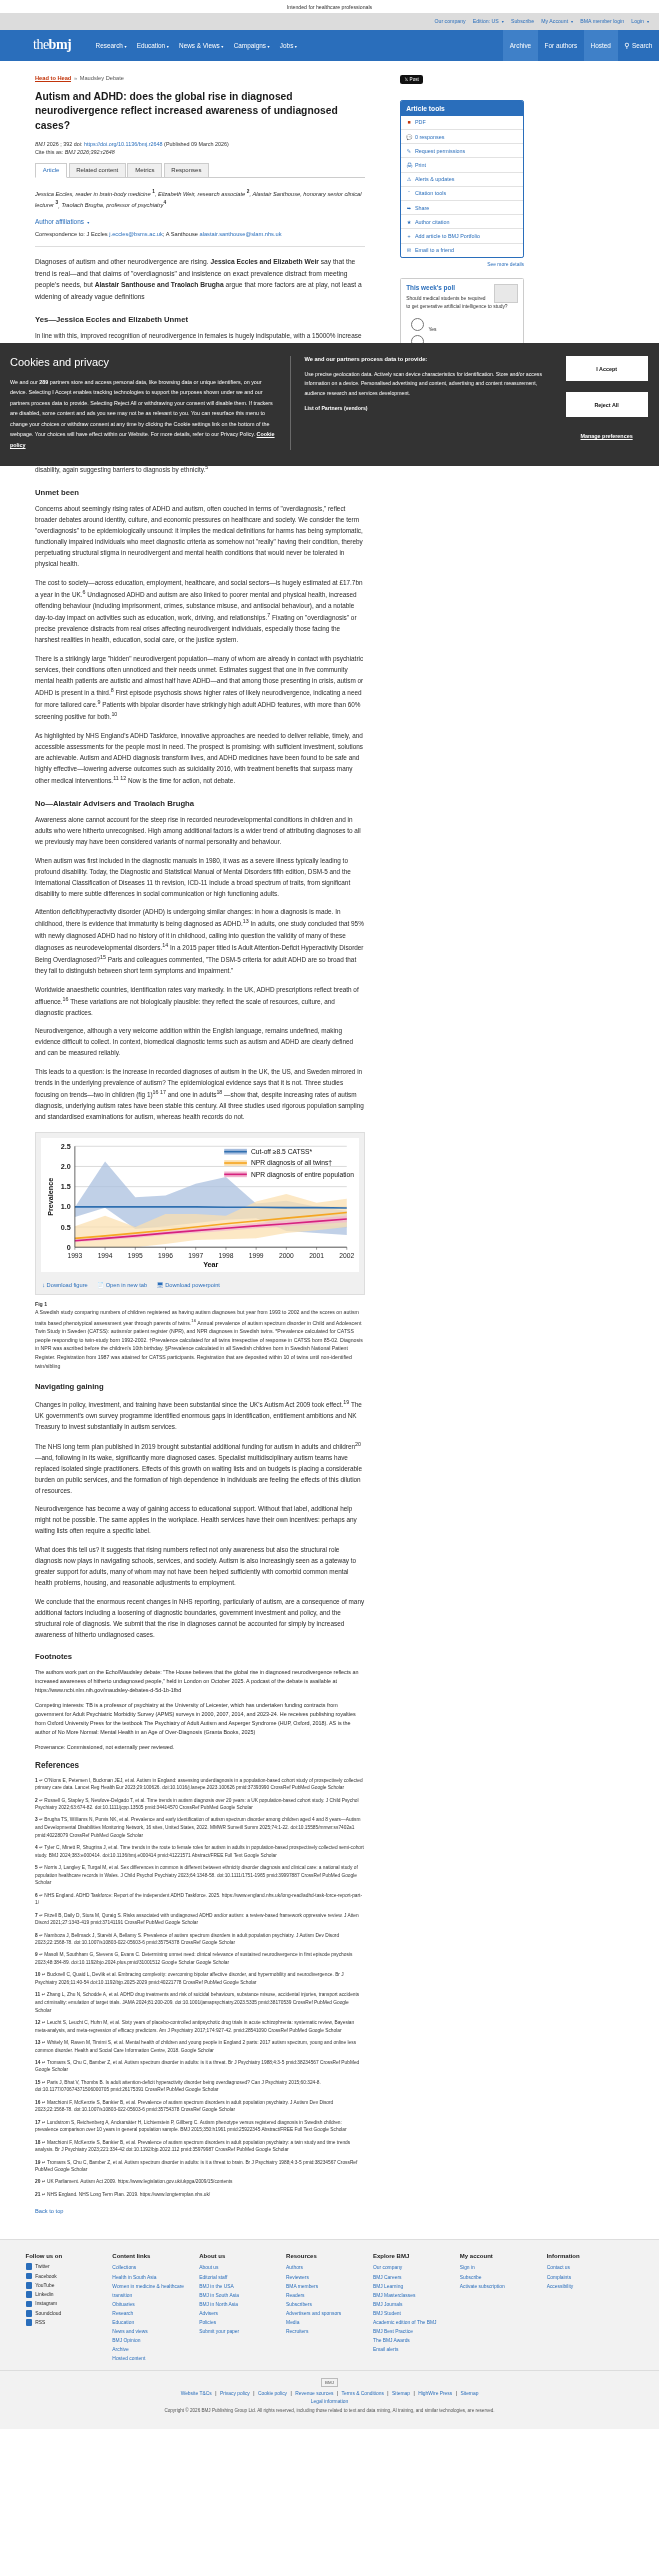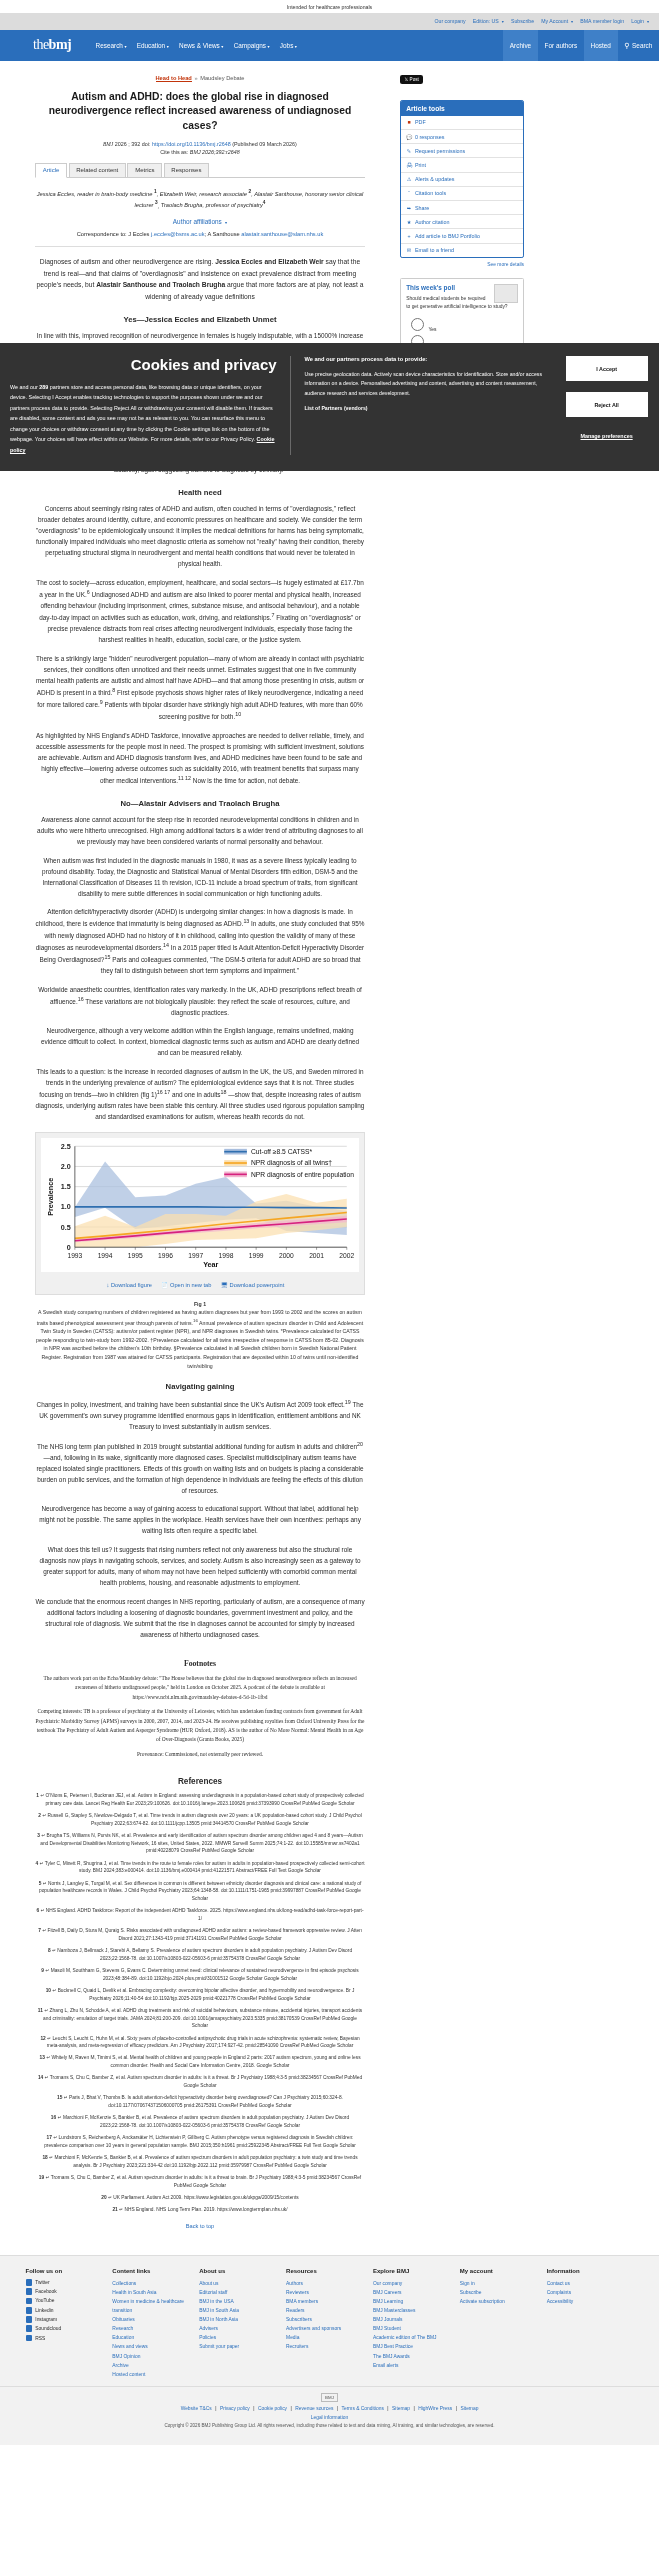--- a/index.html
+++ b/index.html
@@ -29,21 +29,21 @@
   .navlinks { display:flex; gap:10.3px; font-size:6.4px; }
   .navlinks a { color:#fff; }
   .navright { display:flex; }
   .navright .cell { display:flex; align-items:center; padding:0 6.7px; font-size:6.4px; color:#fff; }
   .navright .cell.alt { background:#3f80c8; }
   .navright .cell.search { background:#2a6ebb; }
   .caret { font-size:4.1px; margin-left:1.5px; }
 
   
   .page { display:flex; padding:14.4px 0 0 0; }
-  .content { width:330px; margin-left:35px;text-align:center; }
+  .content { width:330px; margin-left:35px; }
   .rail { width:124px; margin-left:35px; }
 
   .breadcrumb { font-size:5.7px; margin-bottom:9.3px; }
   .breadcrumb .h2h { color:#c2340a; font-weight:bold; border-bottom:1px solid #c2340a; padding-bottom:0.5px;}
   .breadcrumb .sep { color:#888; margin:0 2.6px; }
   .breadcrumb .sub { color:#555; }
 
   h1.title { font-size:10.3px; line-height:1.38; font-weight:bold; margin:0 0 8.2px 0; color:#1a1a1a; }
   .cite-line { font-size:5.4px; color:#333; margin-bottom:1.5px; }
   .cite-line i { font-family:"Liberation Serif", serif; }
@@ -82,21 +82,21 @@
   .weekbox .links { font-size:4.9px; }
   .weekbox .links a { display:block; margin-bottom:1.5px; }
   .weekbox .thumb { float:right; width:24px; height:18.5px; background:#e8e8e8; border:0.5px solid #ccc; margin-left:3.1px; }
 
   
   .cookie { position:absolute; left:0; width:659px; background:#333; color:#fff; padding:13.4px 0 15.5px 0; }
   .cookie-in { width:639px; margin:0 auto; display:flex; gap:0; }
   .ck-left { width:281px; padding-right:13.4px; border-right:0.5px solid #6a6a6a; }
   .ck-mid { width:268px; padding-left:13.4px; }
   .ck-right { width:90px; text-align:center; padding-left:5.2px; }
-  .cookie h3 { margin:0 0 8.2px 0; font-size:15px; font-weight:bold;text-align:right; }
+  .cookie h3 { margin:0 0 8.2px 0; font-size:11px; font-weight:normal; }
   .cookie p { font-size:5.4px; line-height:1.95; margin:0; }
   .cookie .mid-h { font-size:5.7px; font-weight:bold; margin:0 0 7.2px 0; }
   .cookie .mid-p { font-size:5.2px; line-height:1.85; margin:0 0 6.2px 0; }
   .cookie .lop { font-size:5.2px; font-weight:bold; }
   .cookie u { text-decoration:underline; }
   .ck-btn { display:block; width:82px; background:#fff; color:#111; font-weight:bold; font-size:5.4px; text-align:center; padding:9.3px 0; margin:0 auto 11.3px auto; }
   .ck-mp { font-size:5.4px; font-weight:bold; text-decoration:underline; color:#fff; display:block; margin-top:16.5px; }
 
   
   .figwrap { background:#f0f0f0; border:0.5px solid #ddd; margin:9.3px 0 3.1px 0; }
@@ -104,23 +104,23 @@
   .figlinks { padding:5.2px 6.2px; font-size:5.7px; }
   .figlinks a { margin-right:9.3px; }
   .figcap { font-size:5.2px; line-height:1.65; color:#333; padding:0 0 0 0; margin:5.2px 0 0 0;}
   .figcap b { font-weight:bold; }
 
   
   .chart { position:relative; width:309px; height:129px; font-family:"Liberation Sans", sans-serif; }
   .chart svg { display:block; }
 
   
-  .footnotes { margin-top:19px;font-family:Liberation Serif, serif; }
+  .footnotes { margin-top:12px; }
   .footnotes p { font-size:5.4px; line-height:1.7; margin:0 0 5.7px 0; }
-  .refs { margin-top:18px; }
+  .refs { margin-top:9px; }
   .refs h2 { font-size:8.2px; font-weight:bold; margin:0 0 6.2px 0; }
   .refs ol { margin:0; padding:0; list-style:none; }
   .refs li { font-size:4.8px; line-height:1.6; margin-bottom:4.6px; color:#333; }
   .backtop { font-size:5.7px; margin:9.3px 0 13.4px 0; }
 
   
   .footer { background:#f2f2f2; border-top:0.5px solid #ddd; padding:12.4px 0 5.2px 0; margin-top:12.4px; }
   .footer-in { width:608px; margin:0 auto; display:flex; }
   .fcol { width:101px; padding-right:7.2px; }
   .fcol h5 { margin:0 0 4.6px 0; font-size:6px; font-weight:bold; color:#222; }
@@ -212,21 +212,21 @@
       <p class="lede">
         <span>Diagnoses of autism and other neurodivergence are rising. </span><b>Jessica Eccles and Elizabeth Weir</b><span> say that the trend is real—and that claims of "overdiagnosis" and insistence on exact prevalence distract from meeting people's needs, but </span><b>Alastair Santhouse and Traolach Brugha</b><span> argue that more factors are at play, not least a widening of already vague definitions</span>
       </p>
 
       <div id="yes-sec">
           <h2 class="sec">Yes—Jessica Eccles and Elizabeth Unmet</h2>
           <p class="body">In line with this, improved recognition of neurodivergence in females is hugely indisputable, with a 15000% increase in autism incidence among females from 1998 to 2018 in the UK, as well as evidence that gender significantly moderated the change in overall autism estimates.<sup>1 2</sup> and that it may approach parity by adulthood in the case of autism.<sup>3</sup></p>
           <p class="body">In line with this, improved recognition of neurodivergence in females is hugely indisputable, with a 15000% increase in autism incidence among females from 1998 to 2018 in the UK, as well as evidence that gender significantly moderated the change in overall autism estimates.<sup>4</sup> Mapping of the raised prevalence of autism into the UK before 2016, whilst children and those with higher socioeconomic status were more likely than others to have autism diagnosed, however, since 2020 this pattern has reversed, and children in the UK from minority ethnic backgrounds are now more likely to get a diagnosis, with little difference in autism identification by socioeconomic status.<sup>5</sup> Children from minority ethnic backgrounds are also more likely than white children to have co-occurring intellectual disability, again suggesting barriers to diagnosis by ethnicity.<sup>5</sup></p>
         </div>
       <div id="unmet-sec">
-          <h2 class="sec">Health need</h2>
+          <h2 class="sec">Unmet been</h2>
           <p class="body">Concerns about seemingly rising rates of ADHD and autism, often couched in terms of "overdiagnosis," reflect broader debates around identity, culture, and economic pressures on healthcare and society. We consider the term "overdiagnosis" to be epidemiologically unsound: it implies the medical definitions for harms has being symptomatic, functionally impaired individuals who meet diagnostic criteria as somehow not "really" having their condition, thereby perpetuating structural stigma in neurodivergent and mental health conditions that would never be tolerated in physical health.</p>
           <p class="body">The cost to society—across education, employment, healthcare, and social sectors—is hugely estimated at £17.7bn a year in the UK.<sup>6</sup> Undiagnosed ADHD and autism are also linked to poorer mental and physical health, increased offending behaviour (including imprisonment, crimes, substance misuse, and antisocial behaviour), and a notable day-to-day impact on activities such as education, work, driving, and relationships.<sup>7</sup> Fixating on "overdiagnosis" or precise prevalence distracts from real crises affecting neurodivergent individuals, especially those facing the harshest realities in health, education, social care, or the justice system.</p>
           <p class="body">There is a strikingly large "hidden" neurodivergent population—many of whom are already in contact with psychiatric services, their conditions often unnoticed and their needs unmet. Estimates suggest that one in five community mental health patients are autistic and almost half have ADHD—and that among those presenting in crisis, autism or ADHD is present in a third.<sup>8</sup> First episode psychosis shows higher rates of likely neurodivergence, indicating a need for more tailored care.<sup>9</sup> Patients with bipolar disorder have strikingly high adult ADHD features, with more than 60% screening positive for both.<sup>10</sup></p>
           <p class="body">As highlighted by NHS England's ADHD Taskforce, innovative approaches are needed to deliver reliable, timely, and accessible assessments for the people most in need. The prospect is promising: with sufficient investment, solutions are achievable. Autism and ADHD diagnosis transform lives, and ADHD medicines have been found to be safe and highly effective—lowering adverse outcomes such as suicidality 2016, with treatment benefits that surpass many other medical interventions.<sup>11 12</sup> Now is the time for action, not debate.</p>
         </div>
       <div id="no-sec">
           <h2 class="sec">No—Alastair Advisers and Traolach Brugha</h2>
           <p class="body">Awareness alone cannot account for the steep rise in recorded neurodevelopmental conditions in children and in adults who were hitherto unrecognised. High among additional factors is a wider trend of attributing diagnoses to all we previously may have been considered variants of normal personality and behaviour.</p>
           <p class="body">When autism was first included in the diagnostic manuals in 1980, it was as a severe illness typically leading to profound disability. Today, the Diagnostic and Statistical Manual of Mental Disorders fifth edition, DSM-5 and the International Classification of Diseases 11 th revision, ICD-11 include a broad spectrum of traits, from significant disability to mere subtle differences in social communication or high functioning adults.</p>
           <p class="body">Attention deficit/hyperactivity disorder (ADHD) is undergoing similar changes: in how a diagnosis is made. In childhood, there is evidence that immaturity is being diagnosed as ADHD.<sup>13</sup> In adults, one study concluded that 95% with newly diagnosed ADHD had no history of it in childhood, calling into question the validity of many of these diagnoses as neurodevelopmental disorders.<sup>14</sup> In a 2015 paper titled Is Adult Attention-Deficit Hyperactivity Disorder Being Overdiagnosed?<sup>15</sup> Paris and colleagues commented, "The DSM-5 criteria for adult ADHD are so broad that they fail to distinguish between short term symptoms and impairment."</p>

